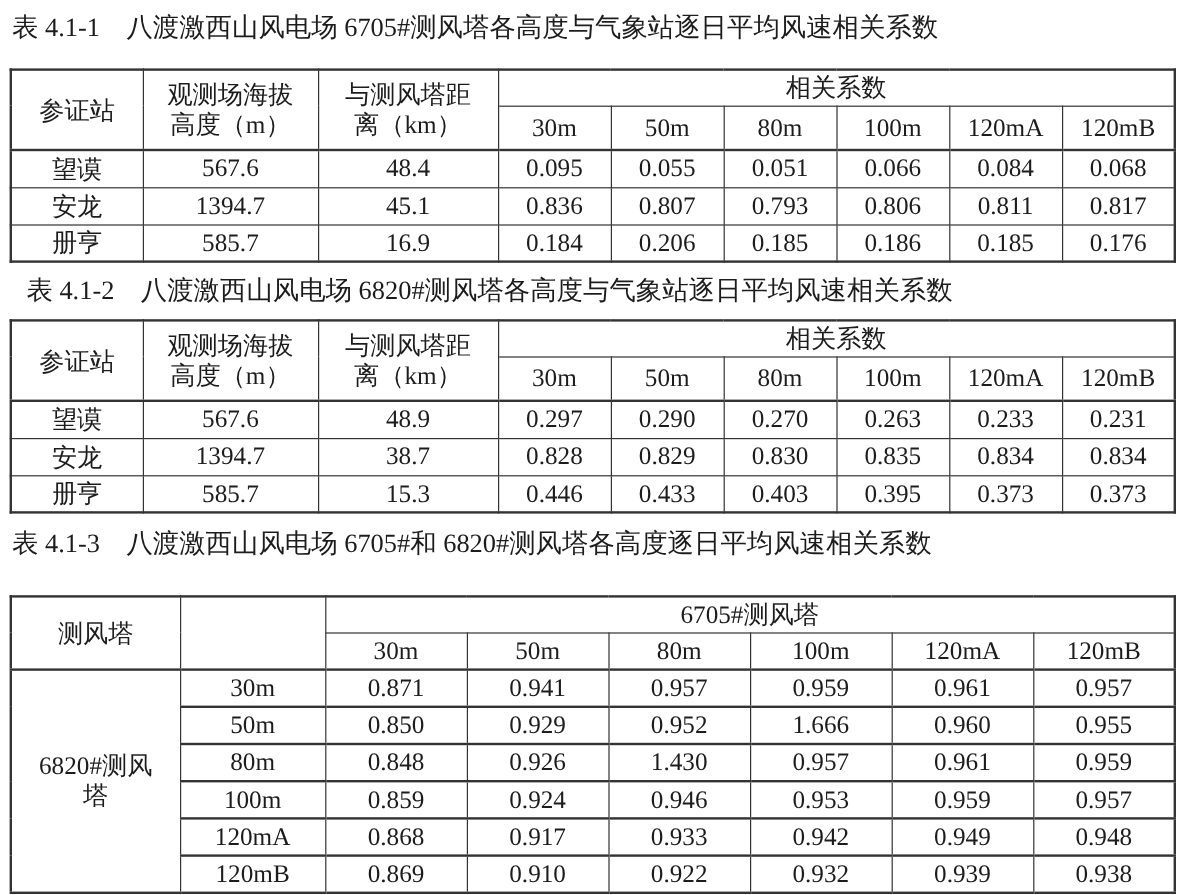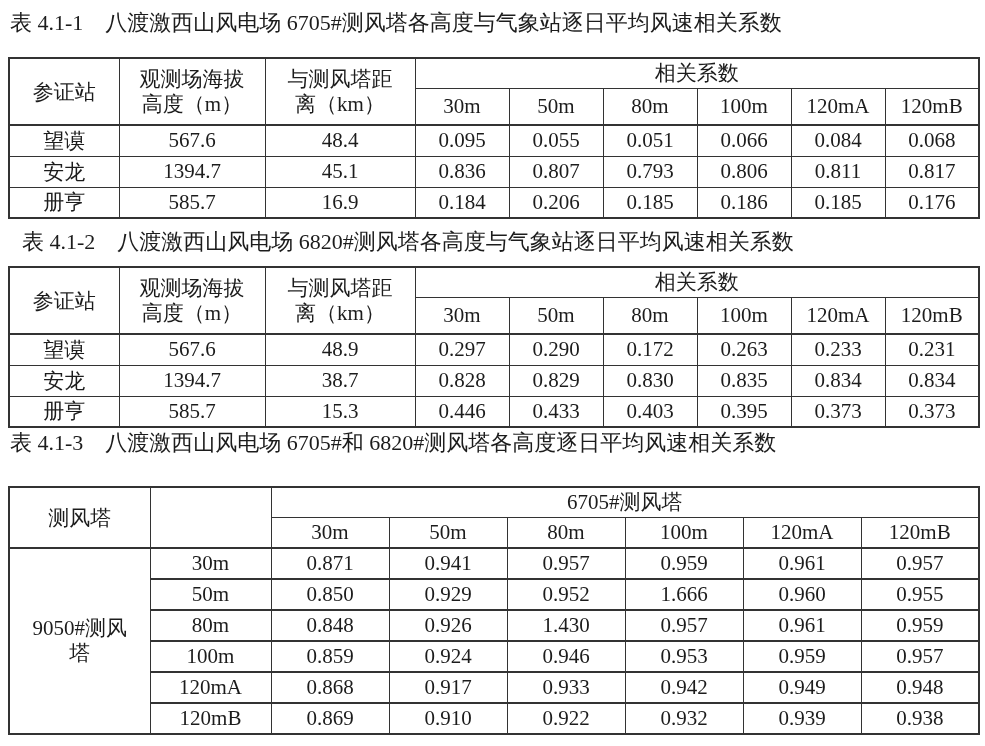--- a/index.html
+++ b/index.html
@@ -38,21 +38,21 @@
   .tbl .hb { border-bottom: 2px solid #333; }
   .twoline { line-height: 25px; white-space: normal; }
   .r-group td { height: 30px; }
   .r-labels td { height: 37px; }
   .r-data td { height: 31px; }
   .t3 .r-labels td { height: 31px; }
   .t3 .r-data td { border-bottom-width: 2px; }
   .mt-table1 { margin-top: 19px; }
   .mt-cap2   { margin-top: 8px; margin-left: 12px; }
   .mt-table2 { margin-top: 9px; }
-  .mt-cap3   { }
+  .mt-cap3   { margin-top: 10px; }
   .mt-table3 { margin-top: 28px; }
 </style>
 </head>
 <body>
 
 <div class="caption">
   <span class="cap-label">表 4.1-1</span><span class="cap-title">八渡激西山风电场 6705#测风塔各高度与气象站逐日平均风速相关系数</span>
 </div>
 
 <table class="tbl t12 mt-table1">
@@ -160,21 +160,21 @@
       <td class="hb">100m</td>
       <td class="hb">120mA</td>
       <td class="hb">120mB</td>
     </tr>
     <tr class="r-data">
       <td>望谟</td>
       <td>567.6</td>
       <td>48.9</td>
       <td>0.297</td>
       <td>0.290</td>
-      <td>0.172</td>
+      <td>0.270</td>
       <td>0.263</td>
       <td>0.233</td>
       <td>0.231</td>
     </tr>
     <tr class="r-data">
       <td>安龙</td>
       <td>1394.7</td>
       <td>38.7</td>
       <td>0.828</td>
       <td>0.829</td>
@@ -221,21 +221,21 @@
     <tr class="r-labels">
       <td class="hb">30m</td>
       <td class="hb">50m</td>
       <td class="hb">80m</td>
       <td class="hb">100m</td>
       <td class="hb">120mA</td>
       <td class="hb">120mB</td>
     </tr>
     <tr class="r-data">
       <td rowspan="6" class="twoline">
-        <div>9050#测风</div>
+        <div>6820#测风</div>
         <div>塔</div>
       </td>
       <td>30m</td>
       <td>0.871</td>
       <td>0.941</td>
       <td>0.957</td>
       <td>0.959</td>
       <td>0.961</td>
       <td>0.957</td>
     </tr>

